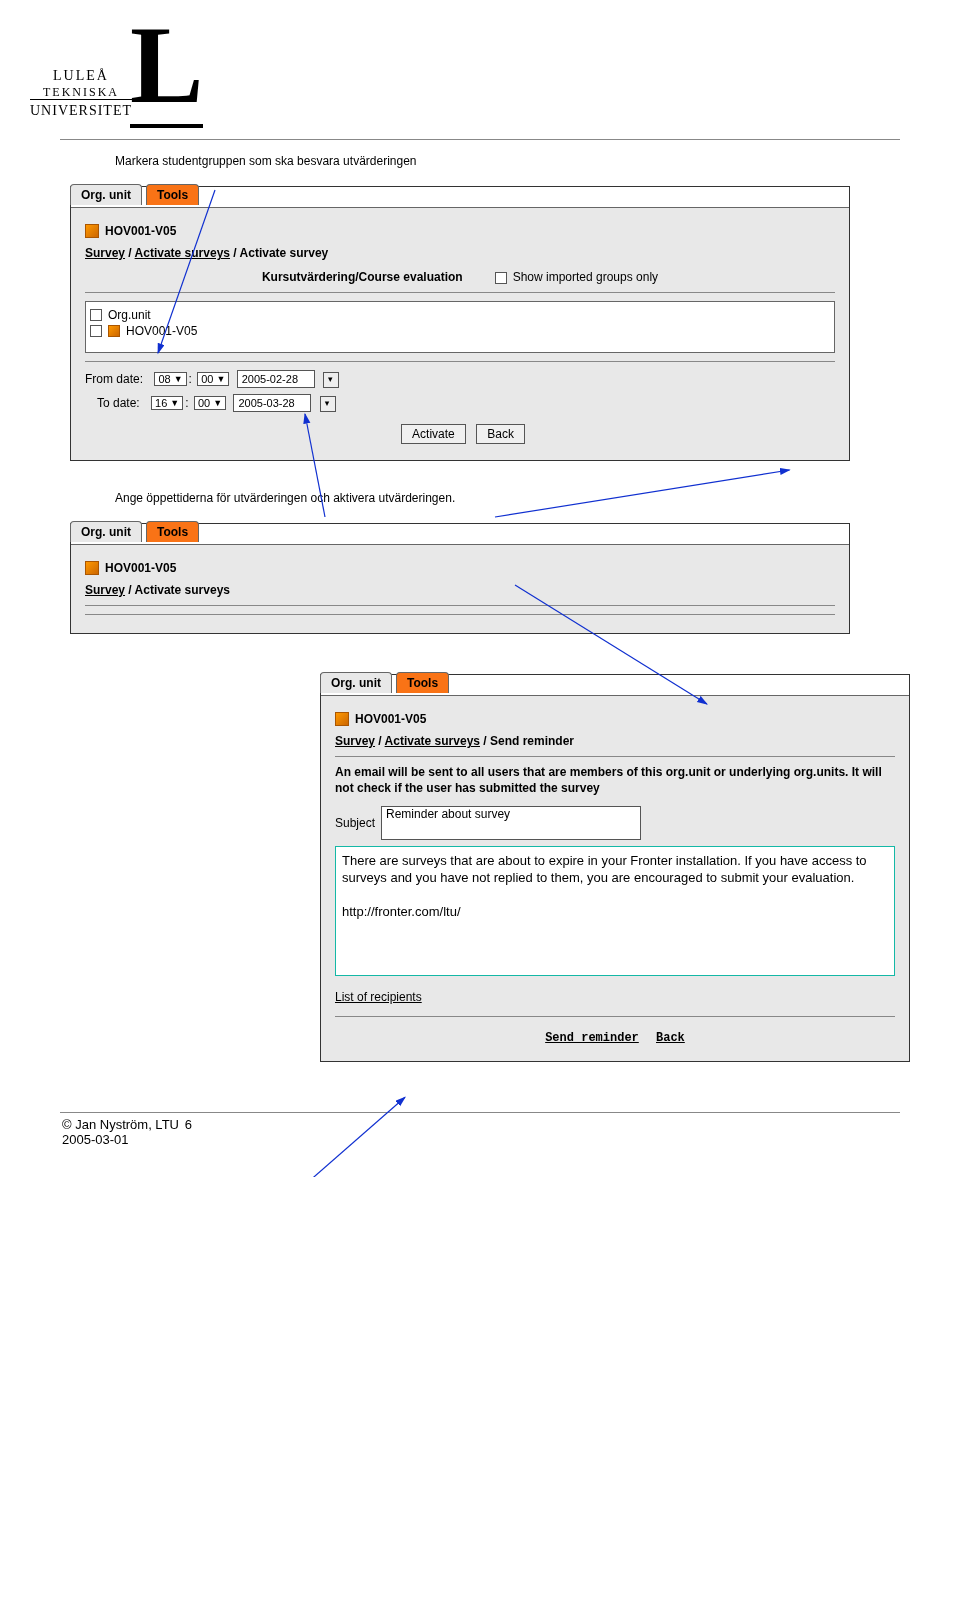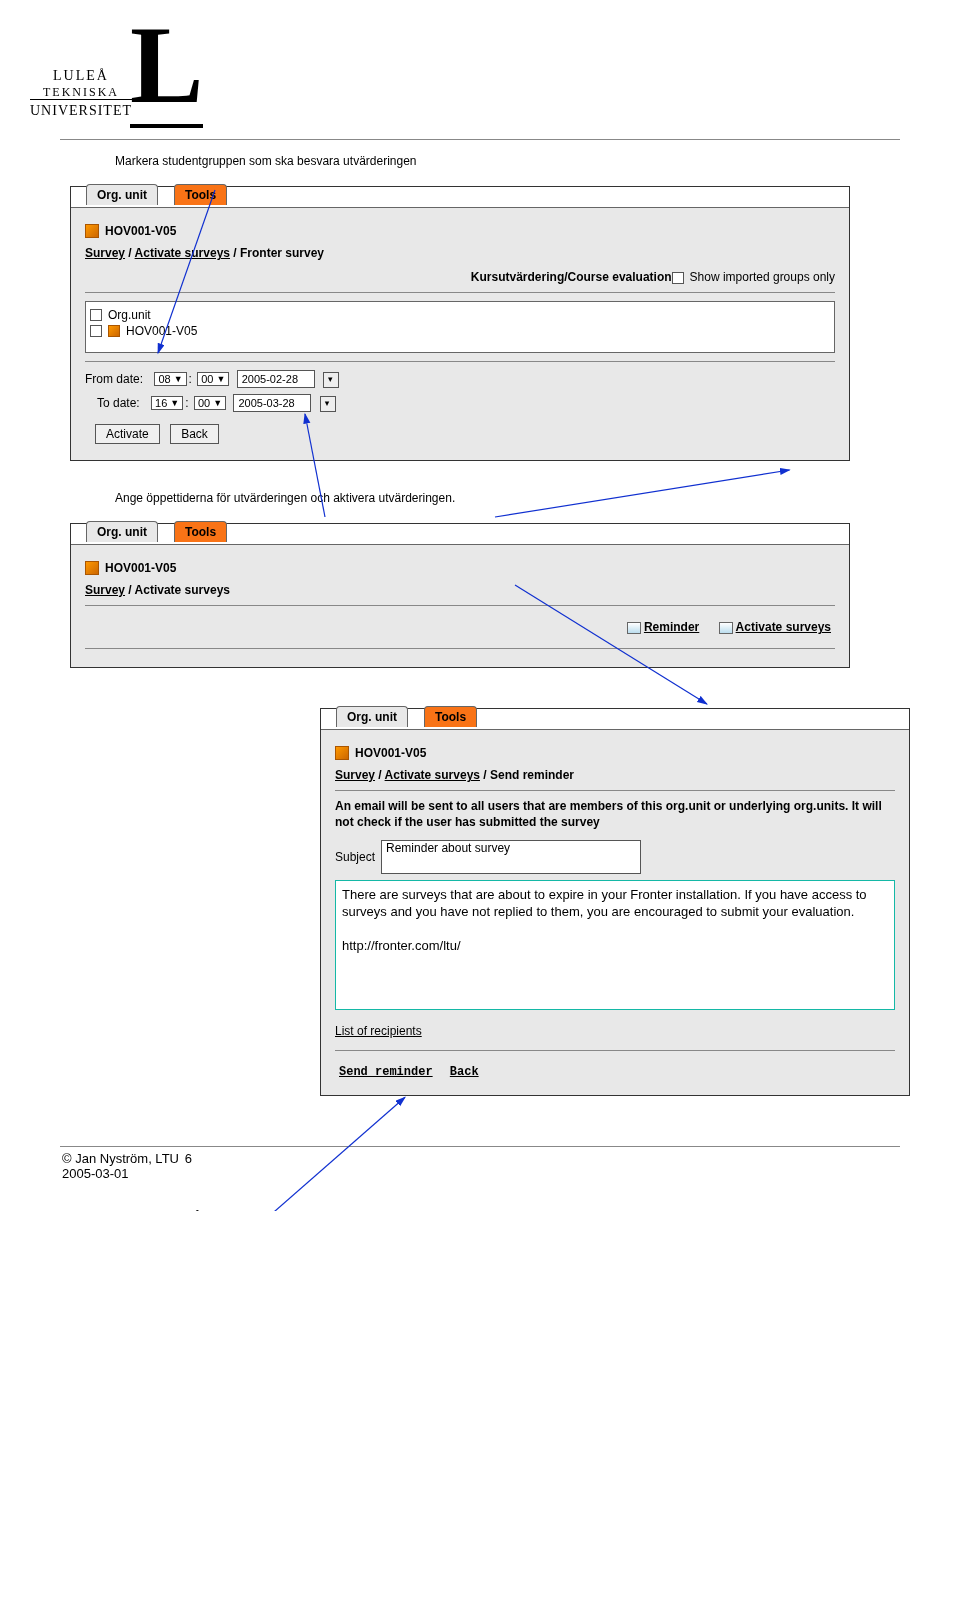--- a/index.html
+++ b/index.html
@@ -54,23 +54,23 @@
     border: 1px solid #333;
     background: #fff;
     position: relative;
     margin-left: 10px;
   }
   .panel1 { width: 780px; }
   .panel2 { width: 780px; }
   .panel3 { width: 590px; margin-left: 260px; }
   .tabs {
     display: flex;
-    gap: 16px;
+    gap: 4px;
     margin: -1px 0 0 -1px;
-    padding-left: 16px;
+    padding-left: 0px;
   }
   .tab {
     background: #f97316;
     border: 1px solid #666;
     border-bottom: none;
     padding: 3px 10px;
     font-size: 12px;
     font-weight: bold;
     border-radius: 4px 4px 0 0;
     position: relative;
@@ -128,21 +128,21 @@
   }
   .cal-icon {
     display:inline-block;width:16px;height:16px;border:1px solid #555;background:#eee;margin-left:3px;vertical-align:middle;
     position:relative;
   }
   .cal-icon::after{content:"▾";font-size:9px;position:absolute;top:1px;left:4px;}
   .btn {
     display:inline-block;background:#f0f0f0;border:1px solid #555;
     padding:2px 10px;font-size:12px;margin-left:6px;cursor:pointer;
   }
-  .btn-row { text-align:left; padding:6px 4px;}
+  .btn-row { text-align:center; padding:6px 4px;}
   .label-inline{font-size:12px;margin-right:6px;}
   .link-row { text-align:right;font-size:12px;font-weight:bold;padding:6px 4px;}
   .link-item { text-decoration:underline;margin-left:16px;cursor:pointer;}
   .link-item .icon { text-decoration:none;display:inline-block;margin-right:3px;}
   .small-text { font-size:12px; font-weight:bold;}
   .reminder-body { font-size:12px; }
   .reminder-body .desc { font-weight:bold;margin:6px 0 10px 0;line-height:1.3;}
   .subject-row { display:flex;align-items:center;margin:6px 0;font-size:12px;}
   .text-input {
     border:1px solid #555;background:#fff;height:34px;padding:0 4px;font-size:12px;flex:0 0 260px;margin-left:6px;
@@ -159,21 +159,21 @@
   }
 
   
   svg.arrows {
     position:absolute;top:0;left:0;pointer-events:none;
     overflow:visible;
   }
   .arrow-line { stroke:#1030d0;stroke-width:1.2;fill:none;}
   .arrow-head { fill:#1030d0; }
 
-  .flex-between { display:flex;justify-content:flex-end;align-items:center;}
+  .flex-between { display:flex;justify-content:center;align-items:center;gap:32px;}
   .check-imp { font-size:12px;font-weight:normal;}
   .crumb { font-size:12px;font-weight:bold;margin:8px 0;}
   .crumb .link { text-decoration:underline;cursor:pointer;}
 </style>
 </head>
 <body>
 
 <div class="page" id="pg">
 
   <div class="logo-area">
@@ -193,21 +193,21 @@
       <div class="tab">Tools</div>
     </div>
     <div class="panel-body">
       <div class="row">
           <span class="cube"></span>
           <span>HOV001-V05</span>
         </div>
       <div class="crumb">
         <span class="link">Survey</span> /
         <span class="link">Activate surveys</span> /
-        <span>Fronter survey</span>
+        <span>Activate survey</span>
       </div>
       <div class="flex-between" style="margin:10px 0 4px 0;">
         <span class="small-text">Kursutvärdering/Course evaluation</span>
         <span class="check-imp"><span class="checkbox-sq"></span><span>Show imported groups only</span></span>
       </div>
       <hr class="sep">
       <div class="org-list" id="orglist">
         <div class="item">
             <span class="checkbox-sq"></span>
             <span>Org.unit</span>
@@ -262,24 +262,20 @@
     <div class="panel-body">
       <div class="row">
           <span class="cube"></span>
           <span>HOV001-V05</span>
         </div>
       <div class="crumb">
         <span class="link">Survey</span> /
         <span>Activate surveys</span>
       </div>
       <hr class="sep">
-      <div class="link-row">
-        <span class="link-item" id="reminderlink"><span class="icon doc-icon"></span><span>Reminder</span></span>
-        <span class="link-item"><span class="icon doc-icon"></span><span>Activate surveys</span></span>
-      </div>
       <hr class="sep">
     </div>
   </div>
 
   <div class="sidecap" id="sidecap" style="top:1210px;left:60px;">
     <span>Vill du se en lista på deltagarna klickar du </span><span class="italic">List of recipitents</span>
   </div>
 
   <div class="panel panel3" style="margin-top:40px;" id="panel3">
     <div class="tabs">

